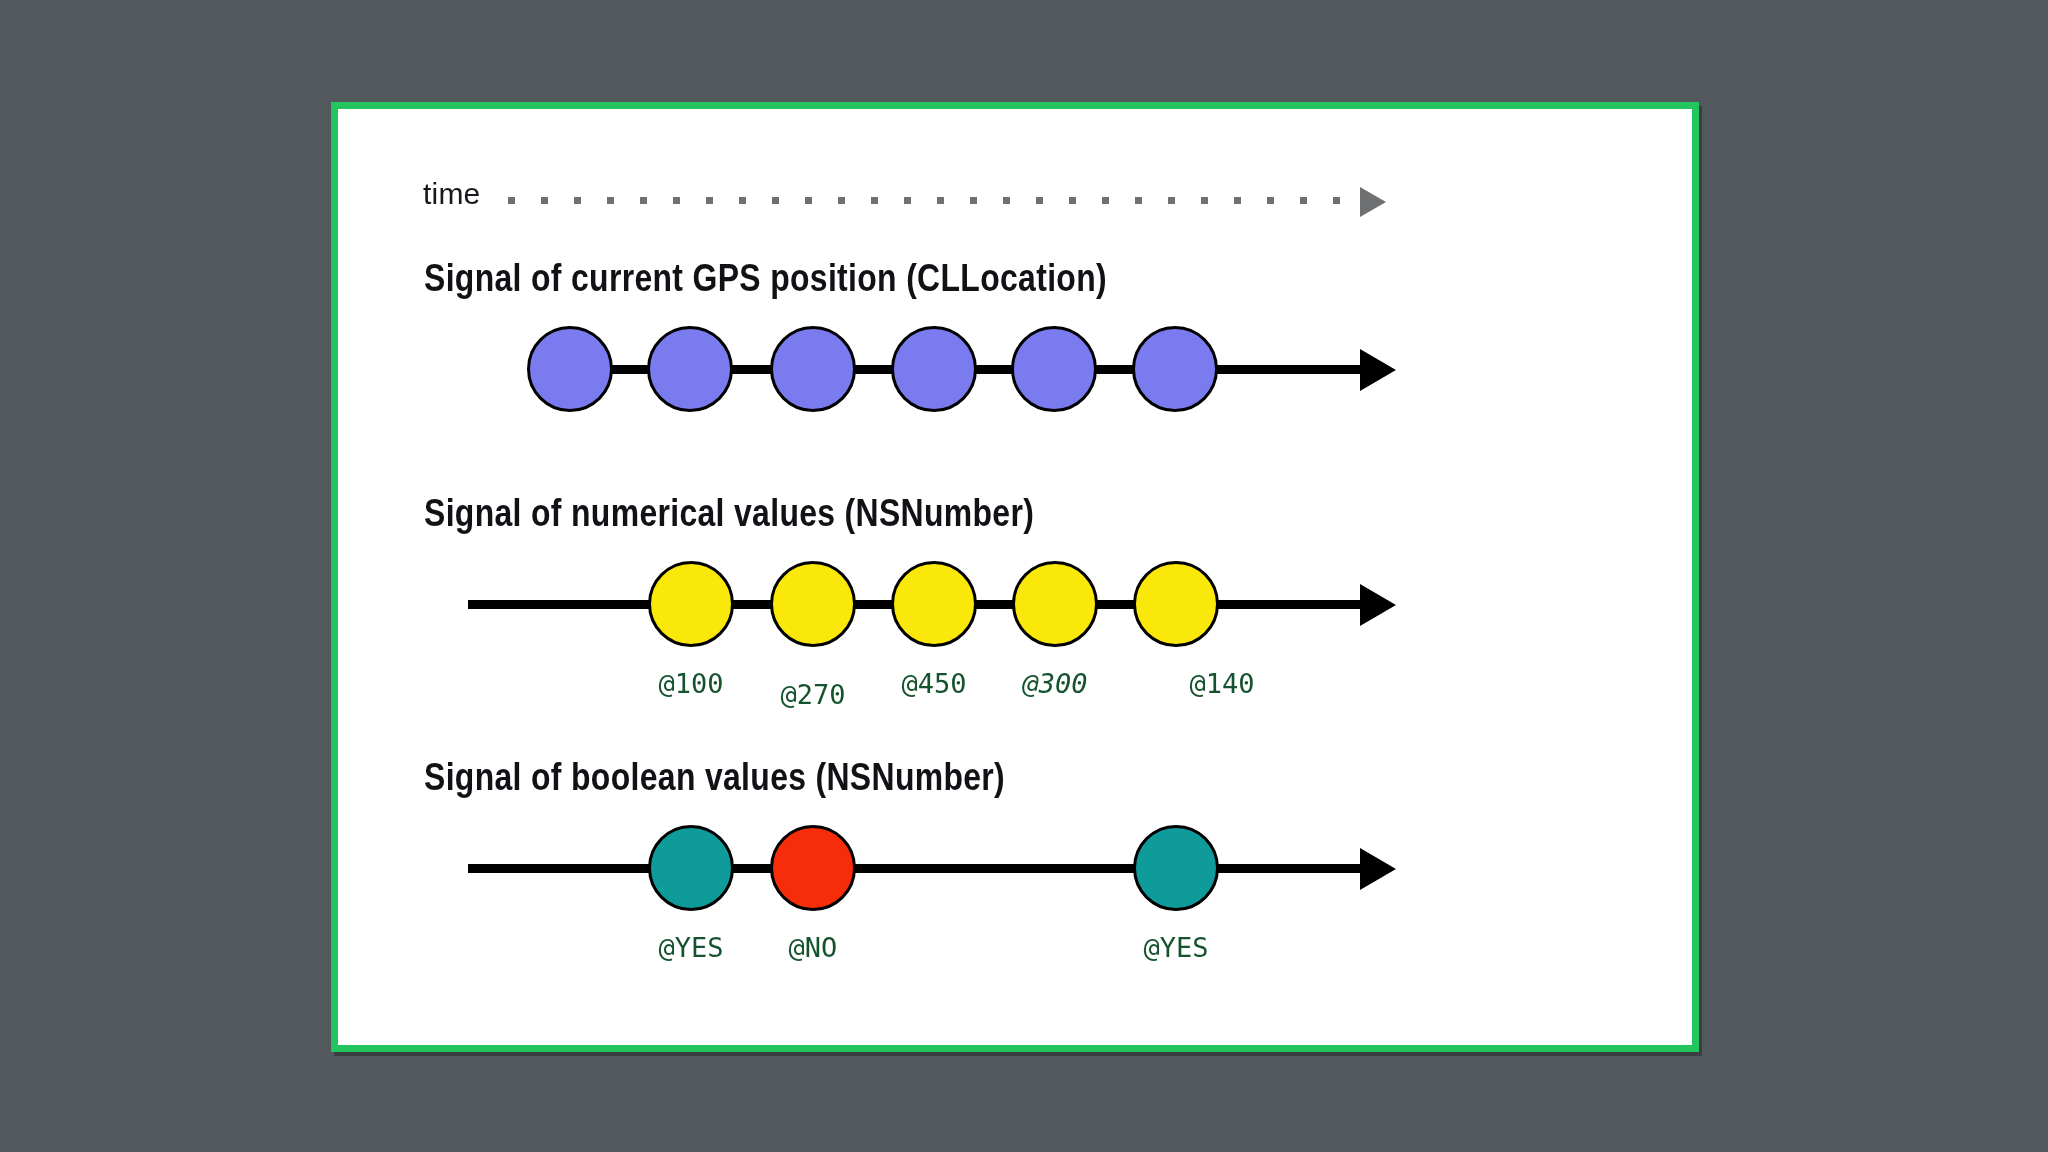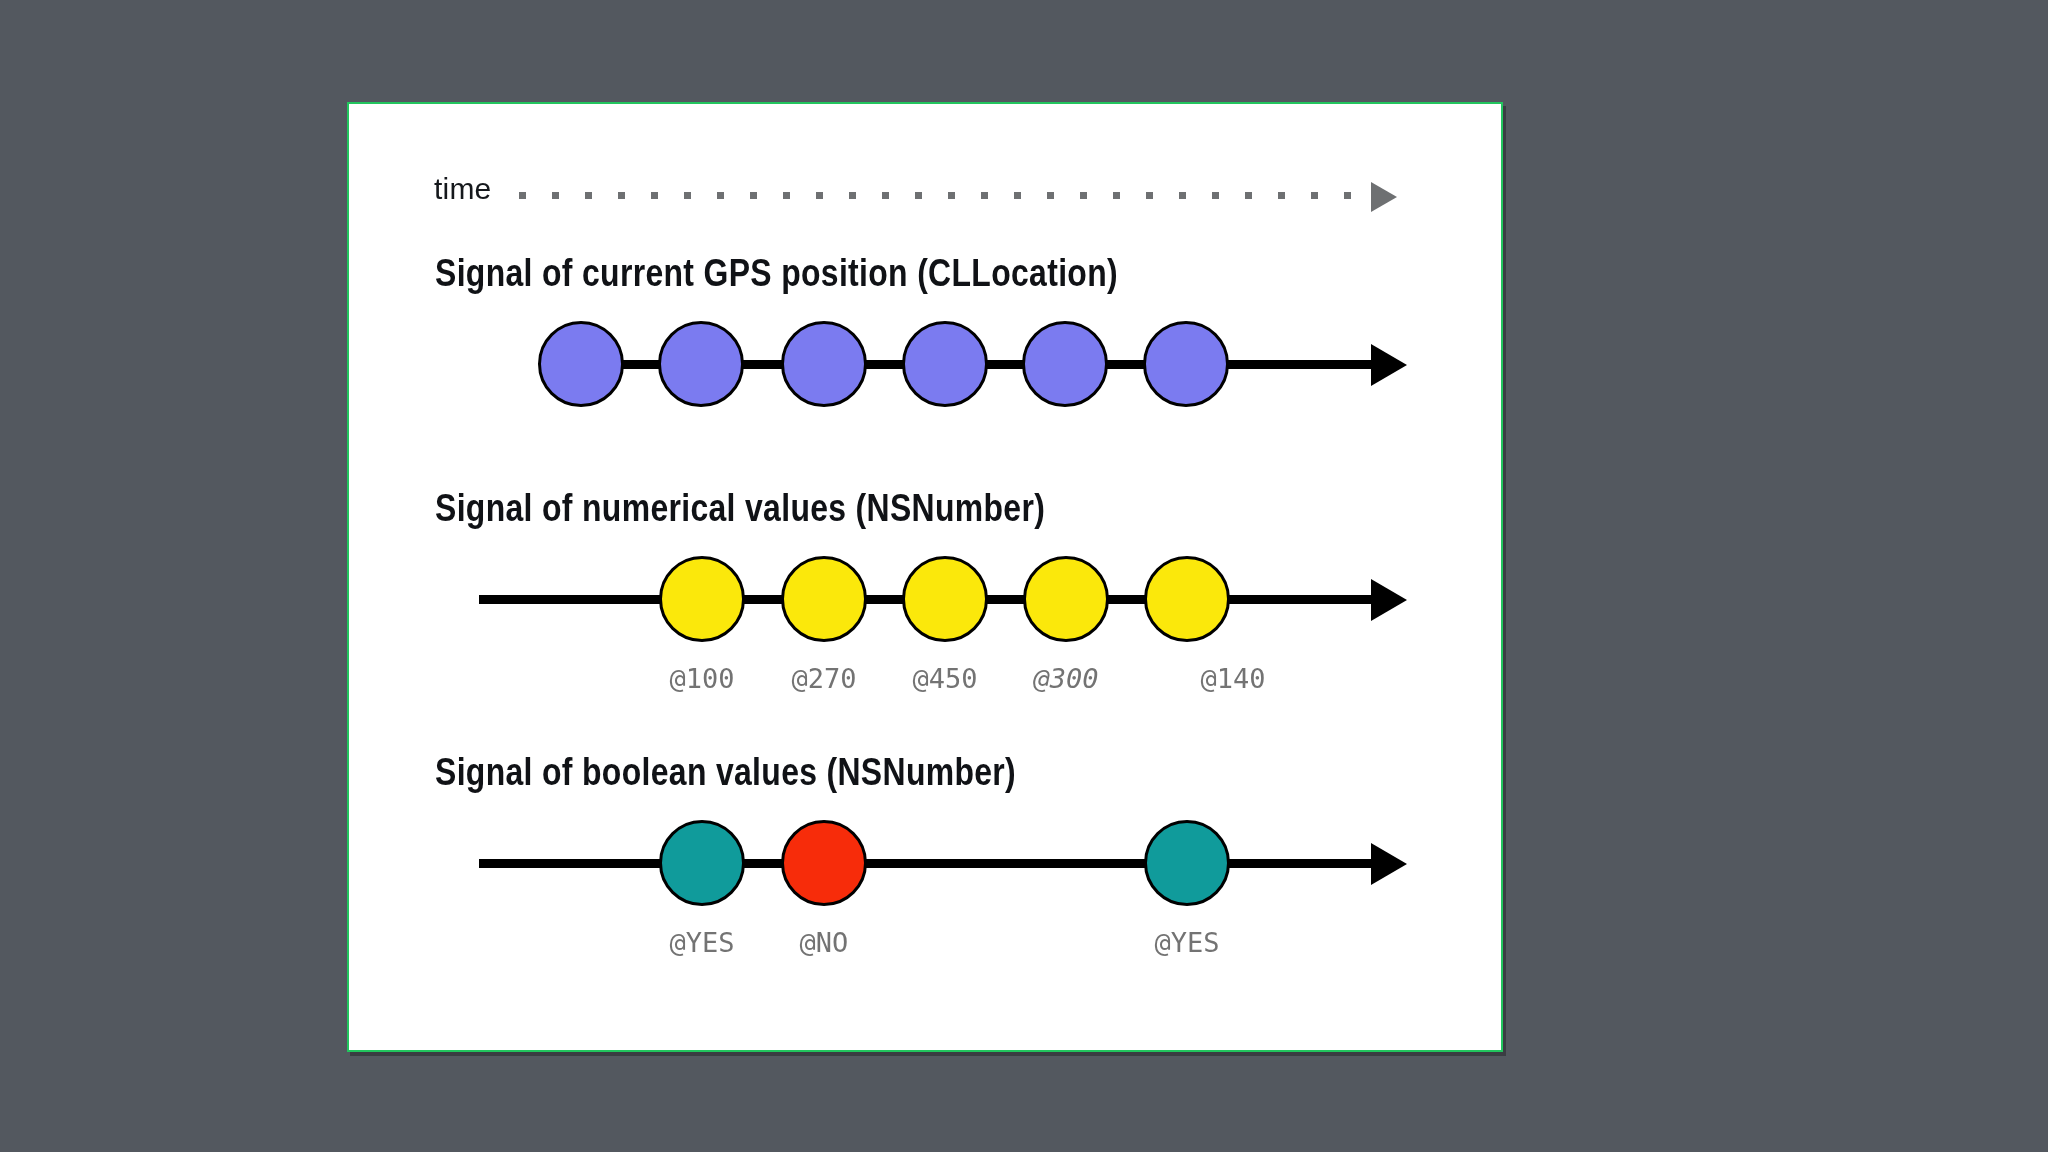--- a/index.html
+++ b/index.html
@@ -17,26 +17,26 @@
 
   #stage {
     position: relative;
     width: 2048px;
     height: 1152px;
   }
 
   
   #slide-card {
     position: absolute;
-    left: 347px;
+    left: 331px;
     top: 102px;
-    width: 1156px;
+    width: 1368px;
     height: 950px;
     background: #ffffff;
-    border: 2px solid #22c55e;
+    border: 7px solid #22c55e;
     box-sizing: border-box;
     box-shadow: 3px 4px 0 rgba(0,0,0,0.30);
   }
 
   
   #time-row {
     position: absolute;
     left: 0;
     top: 62px;
     width: 100%;
@@ -125,21 +125,21 @@
     border: 3px solid #000000;
     box-sizing: border-box;
     top: 17px;
   }
   .node-label {
     position: absolute;
     top: 124px;
     font-family: "DejaVu Sans Mono", "Liberation Mono", monospace;
     font-size: 27px;
     font-weight: 400;
-    color: #737373;
+    color: #14532d;
     white-space: nowrap;
     text-align: center;
     transform: translateX(-50%);
   }
 </style>
 </head>
 <body>
 
 <div id="stage">
 
@@ -193,21 +193,21 @@
     </div>
 
     <div class="signal-section" id="section-numbers" style="top:383px;">
       <div class="signal-title">Signal of numerical values (NSNumber)</div>
       <div class="signal-track" id="track-numbers" style="top:52px;">
           <div class="track-line" style="left: 130px; width: 894px; background: rgb(0, 0, 0);"></div>
           <div class="track-arrowhead" style="left: 1022px; border-left-color: rgb(0, 0, 0);"></div>
           <div class="node" style="left: 310px; width: 86px; height: 86px; background: rgb(251, 232, 11);"></div>
           <div class="node-label" style="left: 353px;">@100</div>
           <div class="node" style="left: 432px; width: 86px; height: 86px; background: rgb(251, 232, 11);"></div>
-          <div class="node-label" style="left: 475px;">@270</div>
+          <div class="node-label" style="left: 475px; margin-top: 11px;">@270</div>
           <div class="node" style="left: 553px; width: 86px; height: 86px; background: rgb(251, 232, 11);"></div>
           <div class="node-label" style="left: 596px;">@450</div>
           <div class="node" style="left: 674px; width: 86px; height: 86px; background: rgb(251, 232, 11);"></div>
           <div class="node-label" style="left: 717px; font-style: italic;">@300</div>
           <div class="node" style="left: 795px; width: 86px; height: 86px; background: rgb(251, 232, 11);"></div>
           <div class="node-label" style="left: 838px; margin-left: 46px;">@140</div>
         </div>
     </div>
 
     <div class="signal-section" id="section-booleans" style="top:647px;">

